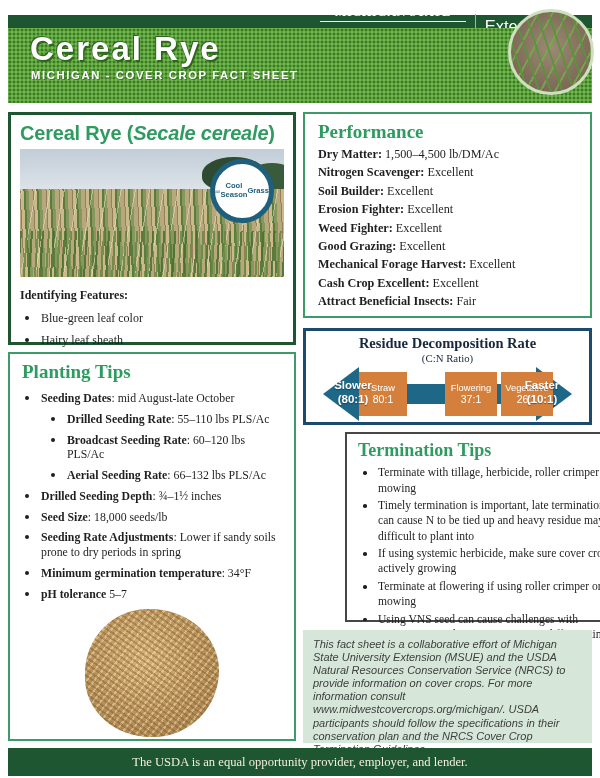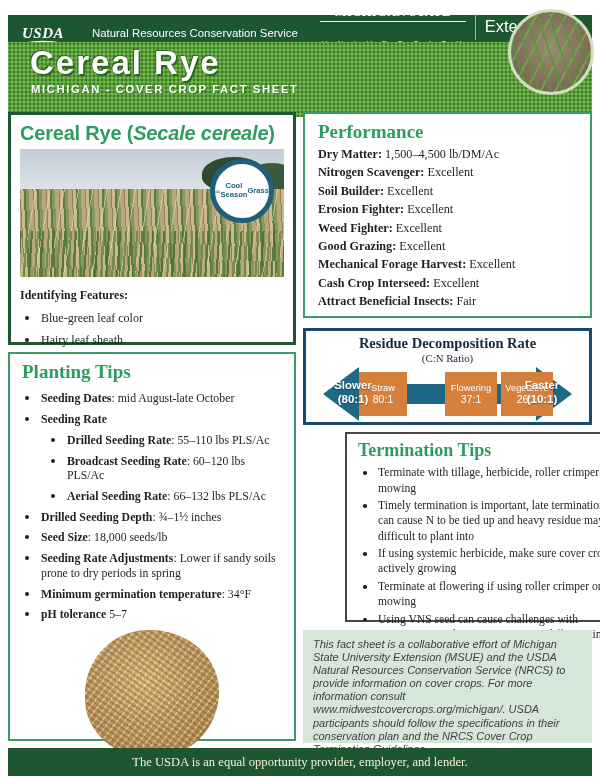--- a/index.html
+++ b/index.html
@@ -20,21 +20,21 @@
   .msu-block{margin-left:22px;display:flex;align-items:center;}
   .msu-stack{text-align:center;}
   .msu-top{font-family:"Liberation Serif",serif;font-weight:bold;color:#fff;font-size:12.5px;
            border-bottom:1.6px solid #fff;padding-bottom:1px;letter-spacing:.4px;}
   .msu-bottom{font-family:Liberation Sans, sans-serif;color:#fff;font-size:7.6px;
               letter-spacing:4.2px;margin-top:17px;text-indent:2px;}
   .msu-divider{width:1px;height:26px;background:#9db8a4;margin:0 9px;}
   .extension{font-family:"Liberation Sans",sans-serif;color:#fff;font-size:16.5px;}
 
   
-  .banner{position:absolute;left:8px;top:42px;width:584px;height:75px;
+  .banner{position:absolute;left:8px;top:28px;width:584px;height:75px;
           background-color:#5AA33C;
           background-image:
             radial-gradient(circle, rgba(28,70,14,.45) 1px, transparent 1.4px),
             radial-gradient(circle, rgba(186,228,136,.28) 1px, transparent 1.4px);
           background-size:4px 4px,4px 4px;background-position:0 0,2px 2px;}
   .banner-title{position:absolute;left:22px;top:2px;font-family:"Liberation Sans",sans-serif;
                 font-weight:bold;font-size:33px;color:#ffffff;letter-spacing:2px;
                 text-shadow:1.5px 2px 0 #2f661b, -1px -1px 0 #2f661b;}
   .banner-sub{position:absolute;left:23px;top:41px;font-family:"Liberation Sans",sans-serif;
               font-weight:bold;font-size:11.3px;color:#ffffff;letter-spacing:1.6px;
@@ -197,42 +197,41 @@
       </div>
     </div>
     <div class="feat-head">Identifying Features:</div>
     <div class="bullet-row"><span class="dot"></span><span>Blue-green leaf color</span></div>
     <div class="bullet-row"><span class="dot"></span><span>Hairy leaf sheath</span></div>
   </div>
 
   <div class="box plant-box">
     <div class="h-green plant-head">Planting Tips</div>
     <div class="p-row"><span class="dot"></span><b>Seeding Dates</b><span>:  mid August-late October</span></div>
-    <div class="p-row"><span class="dot"></span><b>Seeding Rate</b><span></span></div>
     <div class="p-row sub"><span class="dot"></span><b>Drilled Seeding Rate</b><span>: 55–110 lbs PLS/Ac</span></div>
     <div class="p-row sub"><span class="dot"></span><b>Broadcast Seeding Rate</b><span>:  60–120 lbs PLS/Ac</span></div>
     <div class="p-row sub"><span class="dot"></span><b>Aerial Seeding Rate</b><span>: 66–132 lbs PLS/Ac</span></div>
     <div class="p-row"><span class="dot"></span><b>Drilled Seeding Depth</b><span>: ¾–1½ inches</span></div>
     <div class="p-row"><span class="dot"></span><b>Seed Size</b><span>: 18,000 seeds/lb</span></div>
     <div class="p-row"><span class="dot"></span><b>Seeding Rate Adjustments</b><span>: Lower if sandy soils prone to dry periods in spring</span></div>
     <div class="p-row"><span class="dot"></span><b>Minimum germination temperature</b><span>: 34°F</span></div>
     <div class="p-row"><span class="dot"></span><b>pH tolerance</b><span> 5–7</span></div>
     <div class="seeds-photo"></div>
   </div>
 
   <div class="box perf-box">
     <div class="h-green perf-head">Performance</div>
     <div class="perf-row"><span class="lbl">Dry Matter:</span> <span>1,500–4,500 lb/DM/Ac</span></div>
     <div class="perf-row"><span class="lbl">Nitrogen Scavenger:</span> <span>Excellent</span></div>
     <div class="perf-row"><span class="lbl">Soil Builder:</span> <span>Excellent</span></div>
     <div class="perf-row"><span class="lbl">Erosion Fighter:</span> <span>Excellent</span></div>
     <div class="perf-row"><span class="lbl">Weed Fighter:</span> <span>Excellent</span></div>
     <div class="perf-row"><span class="lbl">Good Grazing:</span> <span>Excellent</span></div>
     <div class="perf-row"><span class="lbl">Mechanical Forage Harvest:</span> <span>Excellent</span></div>
-    <div class="perf-row"><span class="lbl">Cash Crop Interseed:</span> <span>Excellent</span></div>
+    <div class="perf-row"><span class="lbl">Cash Crop Excellent:</span> <span>Excellent</span></div>
     <div class="perf-row"><span class="lbl">Attract Beneficial Insects:</span> <span>Fair</span></div>
   </div>
 
   <div class="box res-box">
     <div class="res-title">Residue Decomposition Rate</div>
     <div class="res-sub">(C:N Ratio)</div>
     <div class="arrow-wrap">
       <div class="head-left"></div>
       <div class="shaft"></div>
       <div class="head-right"></div>

